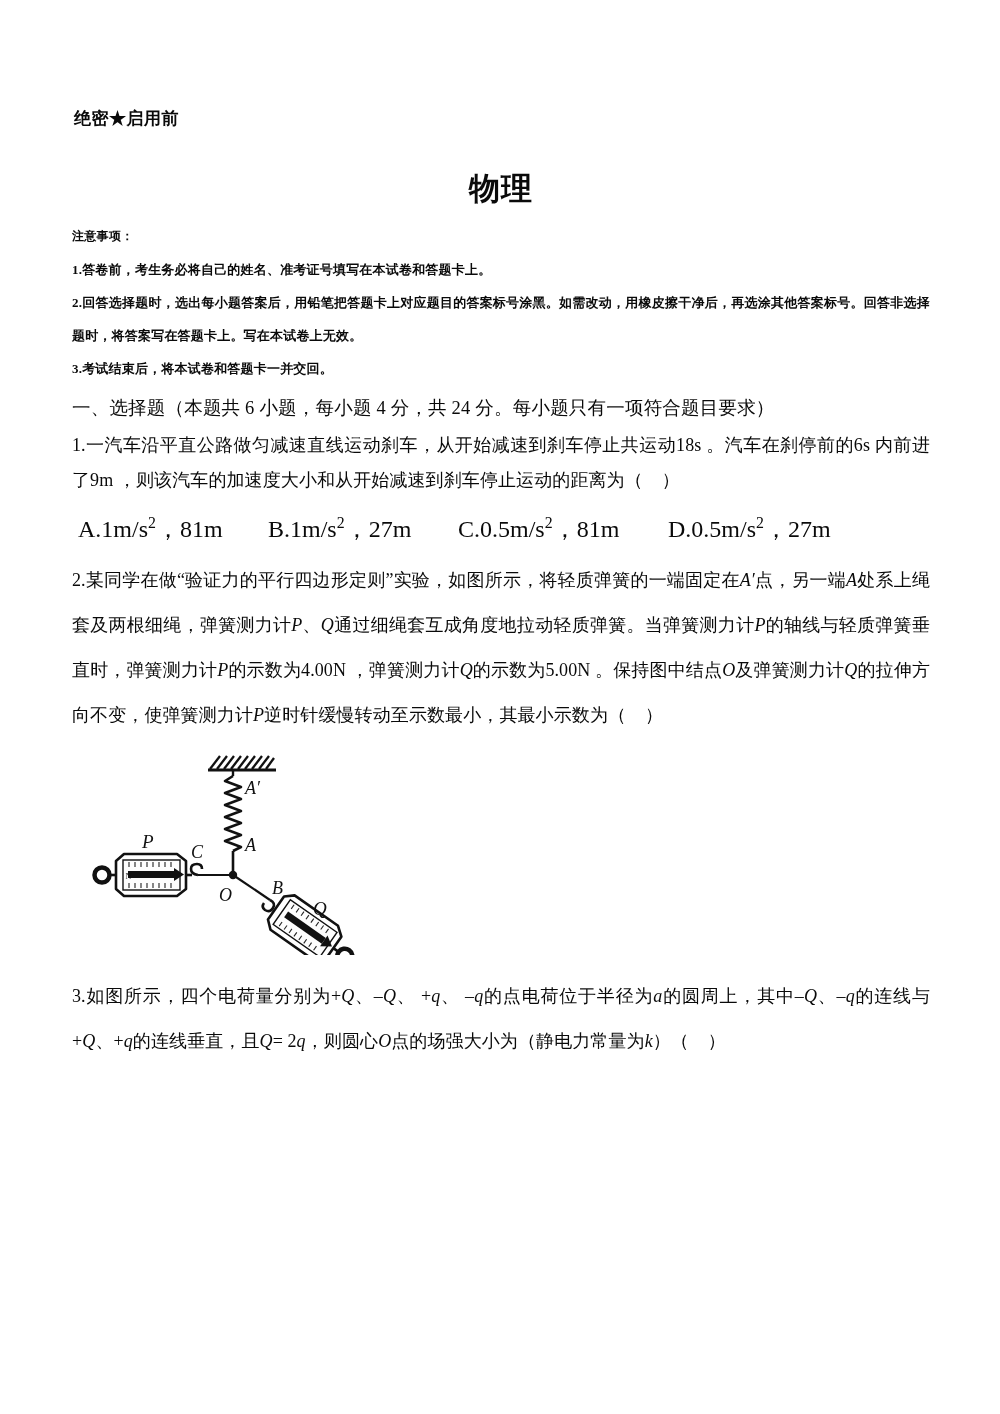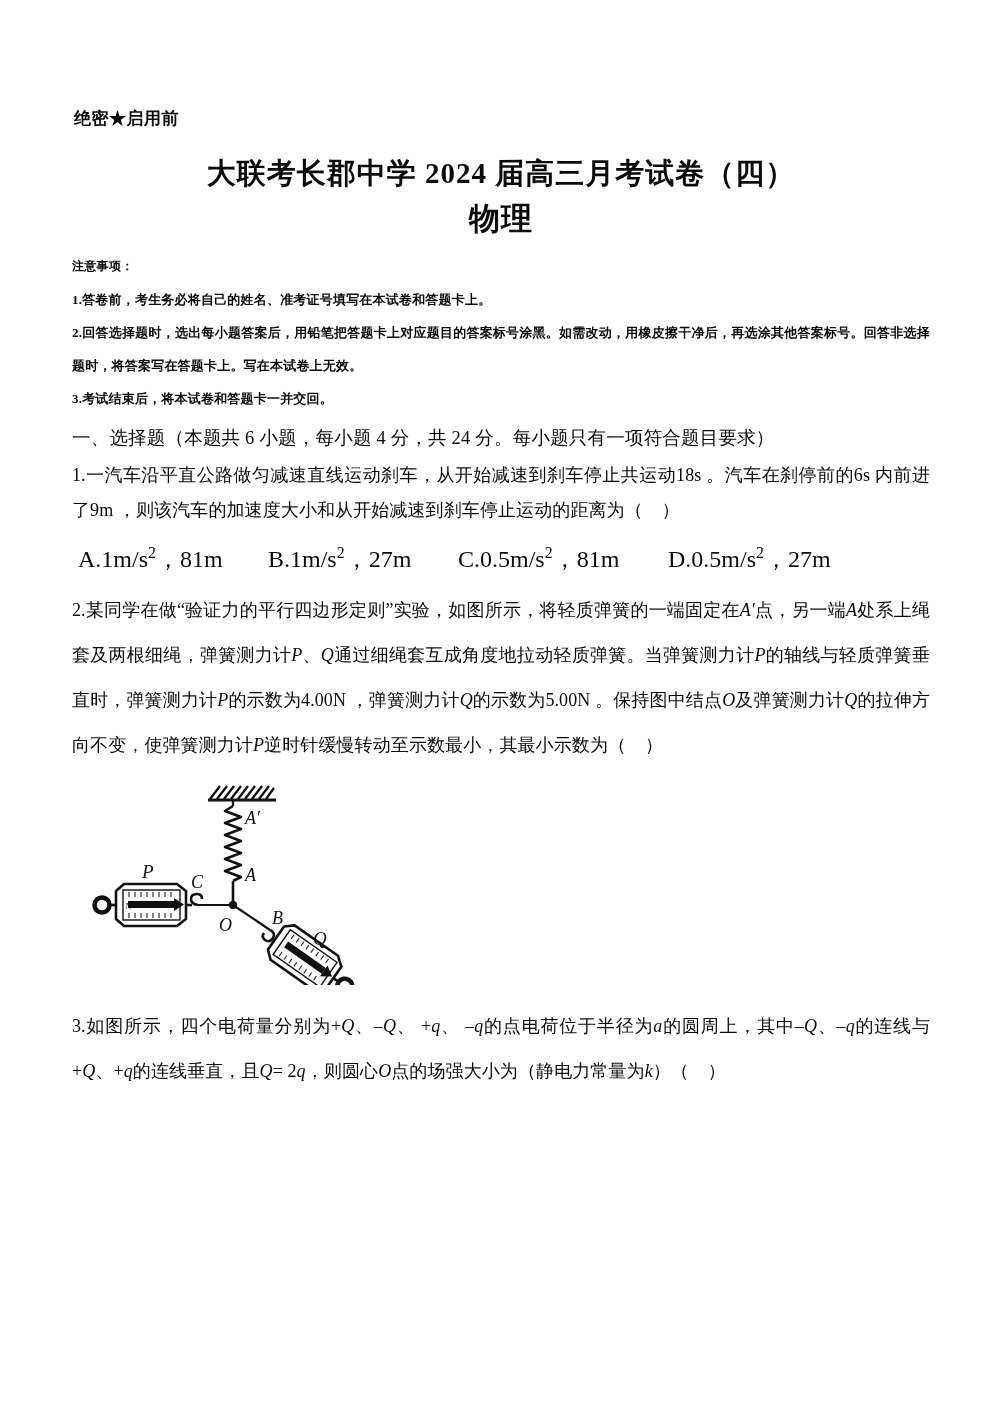--- a/index.html
+++ b/index.html
@@ -29,21 +29,21 @@
     left: 72px;
     top: 106px;
     width: 858px;
   }
 
   .secret-line {
     font-size: 17px;
     font-weight: bold;
     letter-spacing: 0.5px;
     line-height: 26px;
-    margin: 0 0 18px 2px;
+    margin: 0 0 36px 2px;
   }
 
   .doc-title {
     text-align: center;
     font-size: 29px;
     font-weight: bold;
     letter-spacing: 1px;
     line-height: 46px;
     margin: 0;
   }
@@ -128,21 +128,20 @@
   .opts-q2 { margin-top: 6px; }
 </style>
 </head>
 <body>
 
 <div class="page">
   <div class="content">
 
     <div class="secret-line">绝密★启用前</div>
 
-    <div class="doc-title">大联考长郡中学 2024 届高三月考试卷（四）</div>
 
     <div class="doc-subject">物理</div>
 
     <div class="notice-heading">注意事项：</div>
 
     <div class="notice-item">1.答卷前，考生务必将自己的姓名、准考证号填写在本试卷和答题卡上。</div>
     <div class="notice-item">2.回答选择题时，选出每小题答案后，用铅笔把答题卡上对应题目的答案标号涂黑。如需改动，用橡皮擦干净后，再选涂其他答案标号。回答非选择题时，将答案写在答题卡上。写在本试卷上无效。</div>
     <div class="notice-item">3.考试结束后，将本试卷和答题卡一并交回。</div>
 
     <div class="section-heading">一、选择题（本题共 6 小题，每小题 4 分，共 24 分。每小题只有一项符合题目要求）</div>

